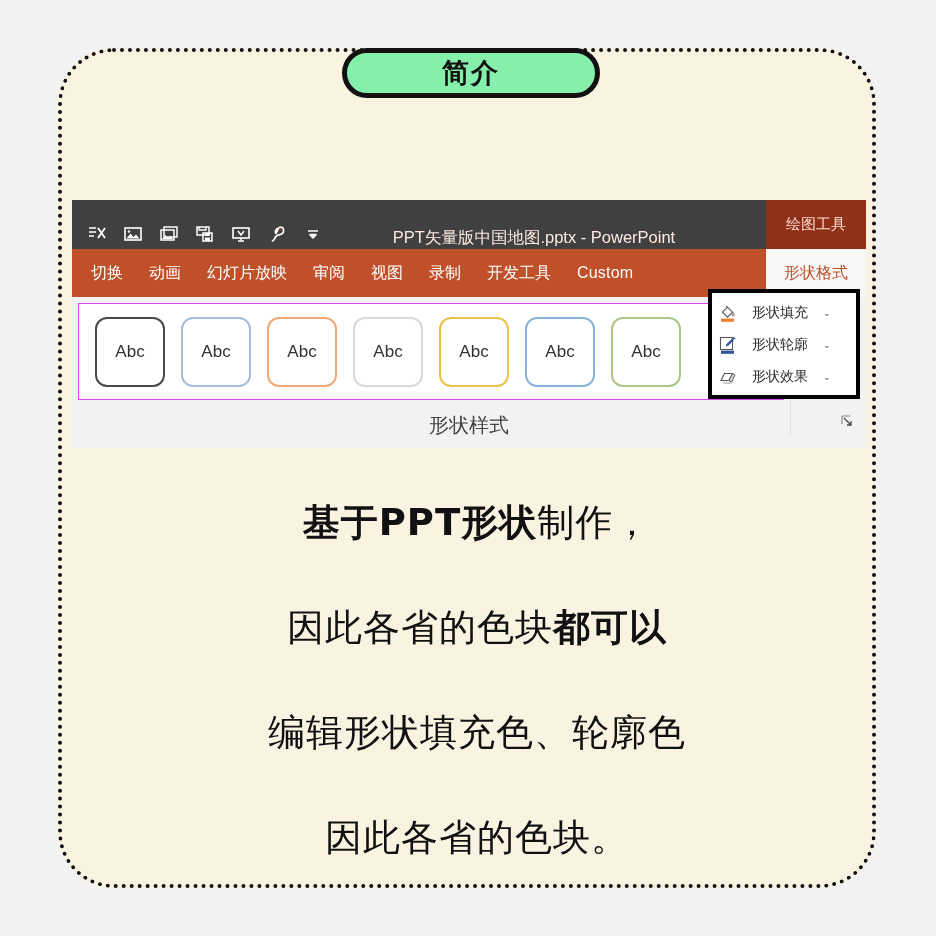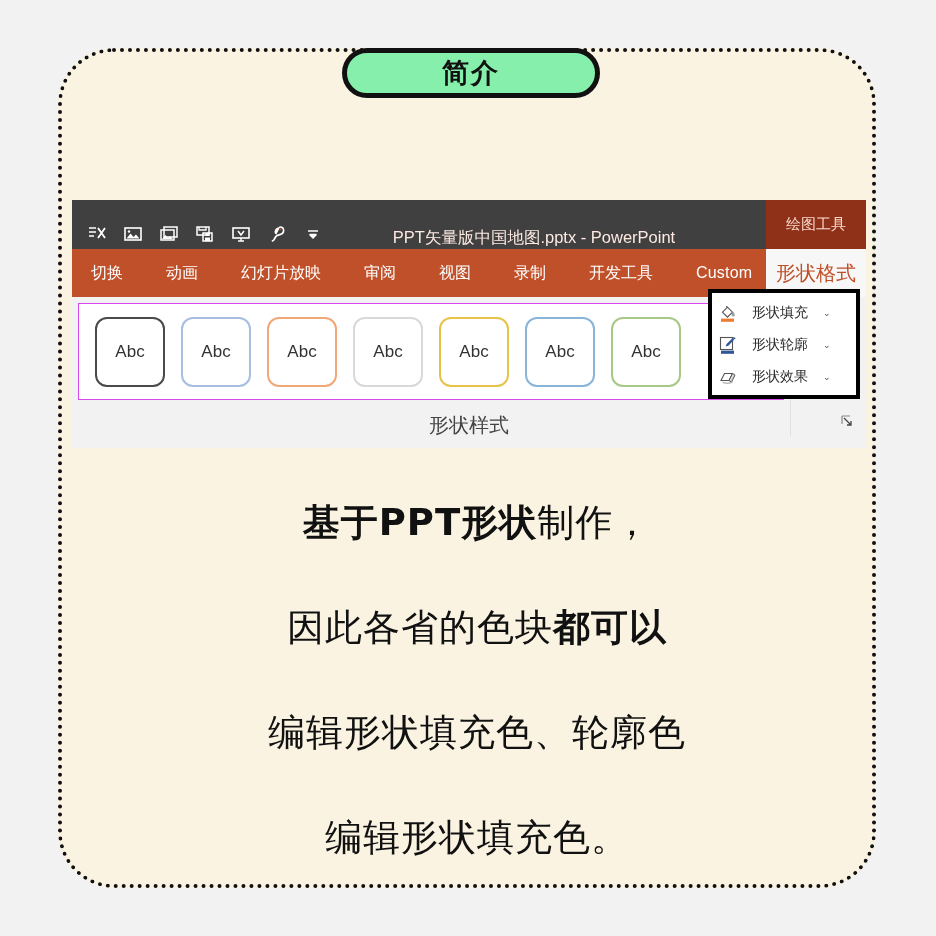--- a/index.html
+++ b/index.html
@@ -80,37 +80,37 @@
 
   .ppt-tabrow{
     position:relative;
     height:48px;
     background:#c0502a;
     display:flex;align-items:stretch;
   }
   .tabs{
     flex:1;
     display:flex;align-items:center;
-    gap:17px;
+    gap:0px;
     padding-left:6px;
   }
   .tab{
     color:#ffffff;
     font-size:16px;
     padding:0 13px;
     height:100%;
     display:flex;align-items:center;
     white-space:nowrap;
   }
   .tab.latin{font-size:16px;letter-spacing:.2px;}
   .tab-active{
     width:100px;
     background:#f7f7f7;
     color:#c0502a;
-    font-size:20px;
+    font-size:16px;
     display:flex;align-items:center;justify-content:center;
     white-space:nowrap;
   }
 
   
   .ppt-body{
     position:relative;
     height:151px;
     background:#f2f2f2;
     border-top:none;
@@ -376,14 +376,14 @@
 </div>
 
 <div class="copy">
   <div class="line">
     <span class="b">基于PPT形状</span><span>制作，</span>
   </div>
   <div class="line">
     <span>因此各省的色块</span><span class="b">都可以</span>
   </div>
   <div class="line">编辑形状填充色、轮廓色</div>
-  <div class="line">编辑形状填充色。</div>
+  <div class="line">因此各省的色块。</div>
 </div>
 
 </body></html>

